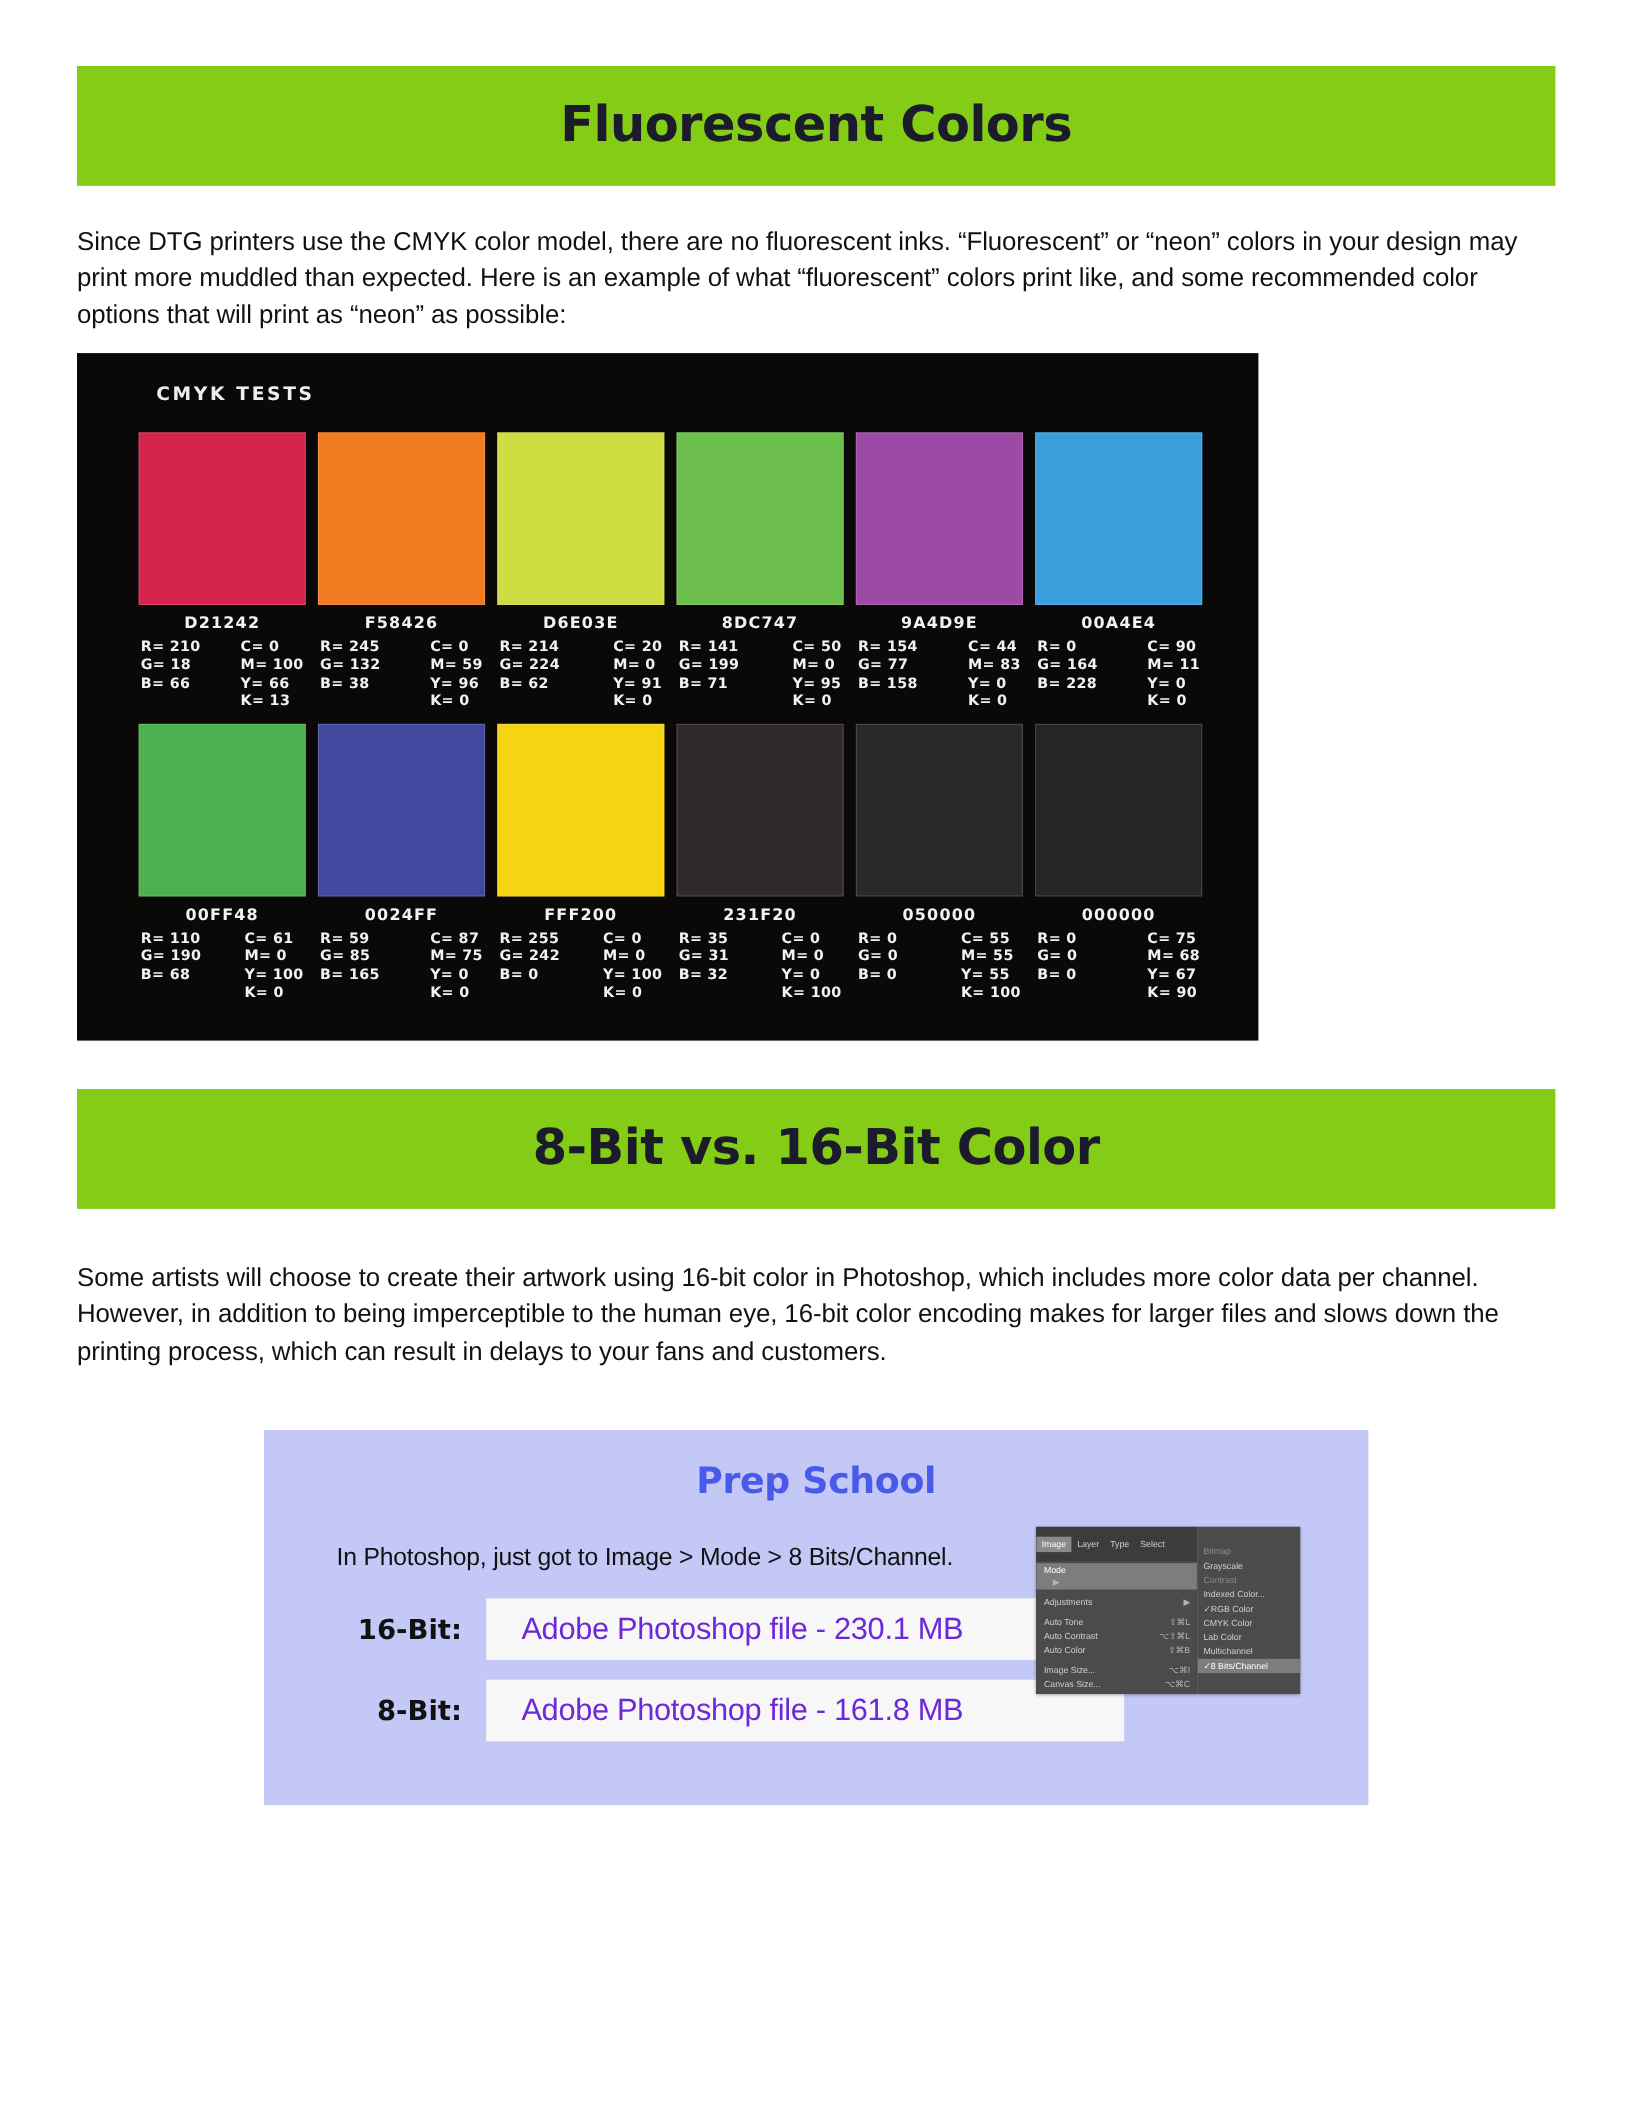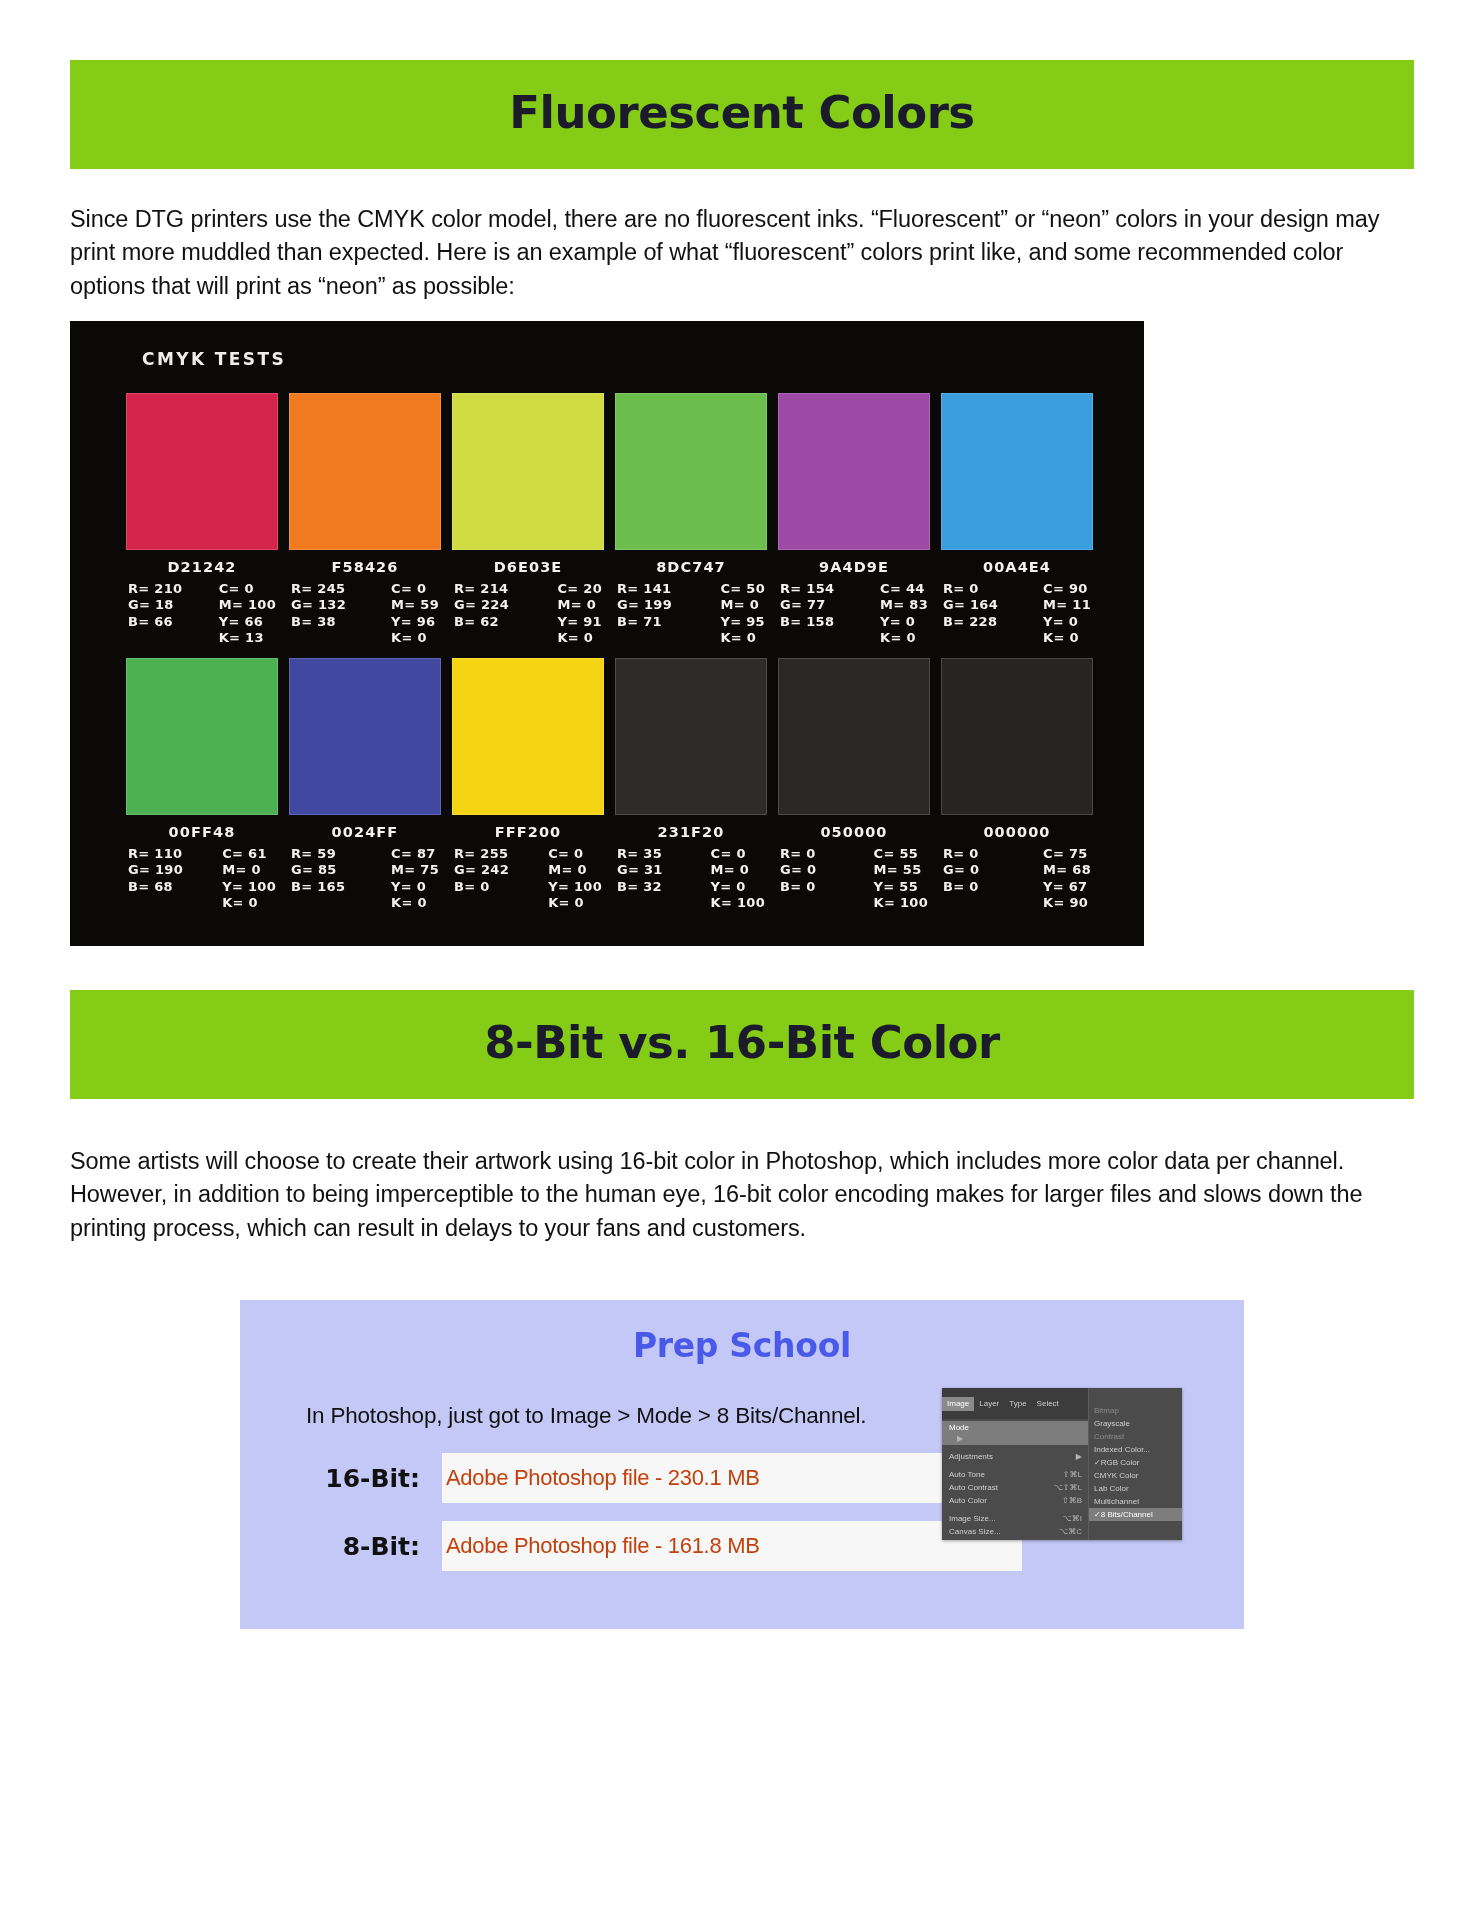--- a/index.html
+++ b/index.html
@@ -130,23 +130,23 @@
     text-align: right;
     font-family: "DejaVu Sans", sans-serif;
     font-weight: 800;
     font-size: 25px;
     color: #111;
     margin-right: 22px;
   }
   .file-field {
     width: 580px;
     background: #f7f7f7;
-    padding: 12px 4px;
-    font-size: 22px;
-    color: #c2410c;
+    padding: 12px 32px;
+    font-size: 28px;
+    color: #6d28d9;
     letter-spacing: -0.3px;
   }
 
   
   .ps-menu {
     position: absolute;
     right: 62px;
     top: 88px;
     width: 240px;
     height: 152px;

